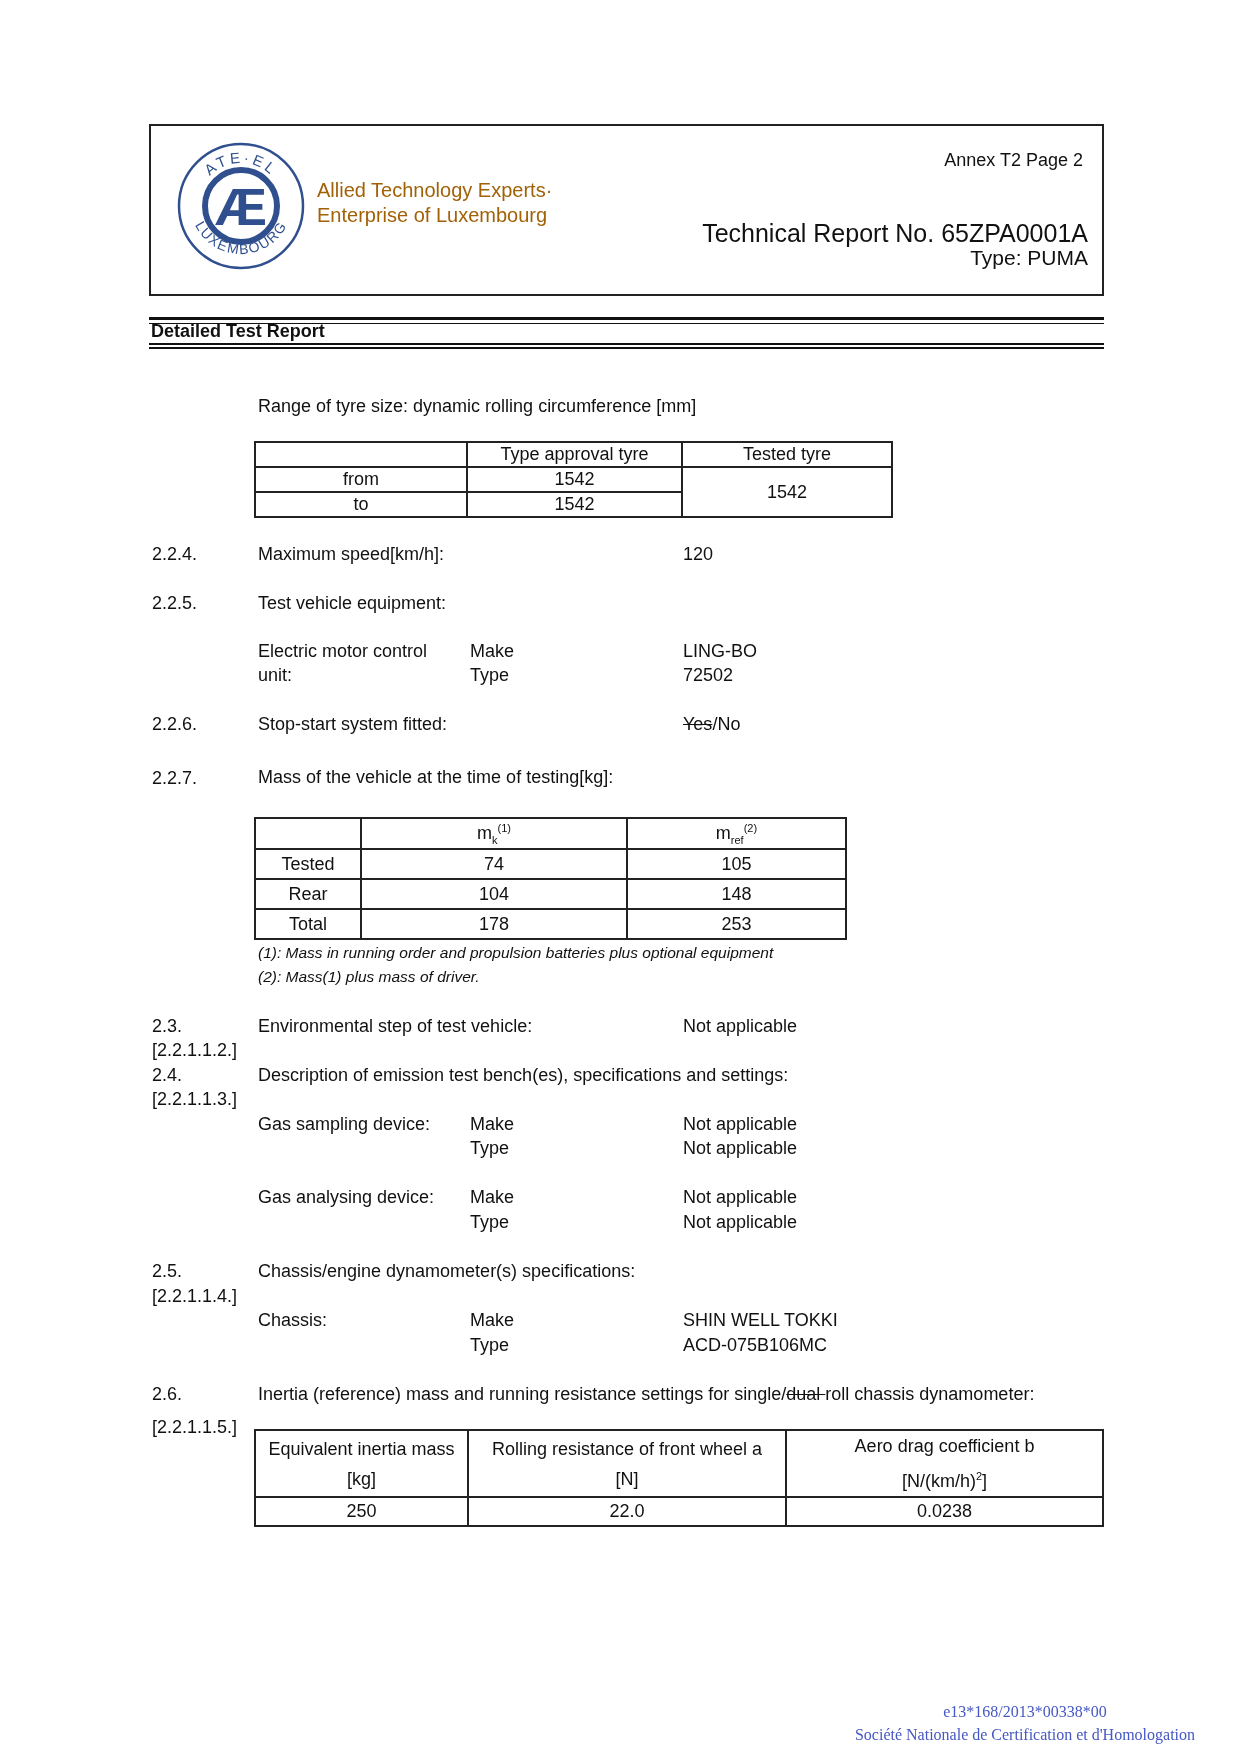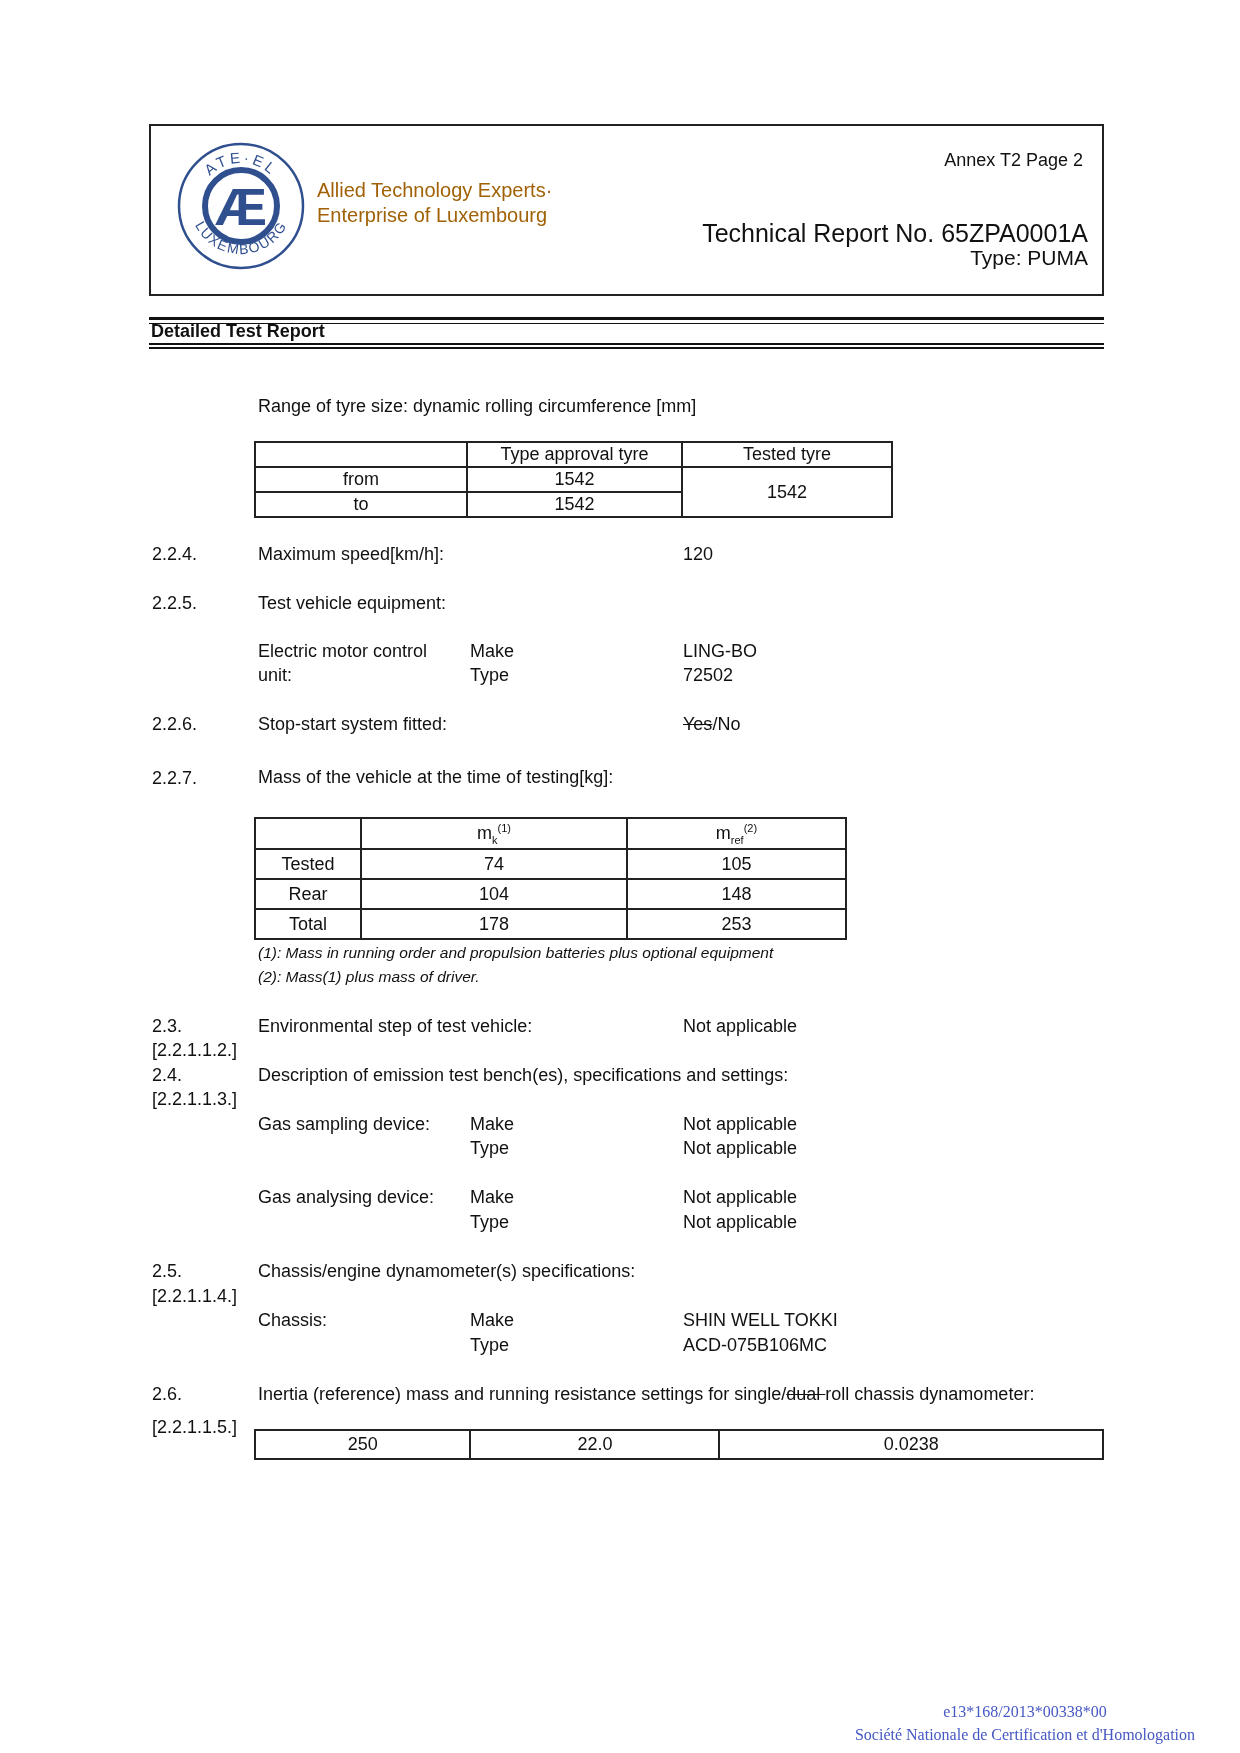--- a/index.html
+++ b/index.html
@@ -155,20 +155,34 @@
 <div class="abs t" style="left:683px; top:1309px;">SHIN WELL TOKKI</div>
 <div class="abs t" style="left:470px; top:1334px;">Type</div>
 <div class="abs t" style="left:683px; top:1334px;">ACD-075B106MC</div>
 
 <div class="abs t" style="left:152px; top:1383px;">2.6.</div>
 <div class="abs t" style="left:152px; top:1407px;margin-top:9px;">[2.2.1.1.5.]</div>
 <div class="abs t" style="left:258px; top:1383px;"><span>Inertia (reference) mass and running resistance settings for single/</span><span class="strike">dual </span><span>roll chassis dynamometer:</span></div>
 
 <table class="grid" style="left:254px; top:1429px; width:850px;">
   <tbody>
+      <tr style="height:60px;">
+    <td style="width:211px; line-height:30px;">
+          <div>Equivalent inertia mass</div>
+          <div>[kg]</div>
+        </td>
+    <td style="width:316px; line-height:30px;">
+          <div>Rolling resistance of front wheel  a</div>
+          <div>[N]</div>
+        </td>
+    <td style="line-height:30px;">
+          <div>Aero drag coefficient b</div>
+          <div><span>[N/(km/h)</span><sup>2</sup><span>]</span></div>
+        </td>
+  </tr>
   <tr style="height:29px;">
     <td>250</td>
     <td>22.0</td>
     <td>0.0238</td>
   </tr>
 </tbody>
   </table>
 
 <div class="footer" style="top:1703px;">e13*168/2013*00338*00</div>
 <div class="footer" style="top:1726px;">Société Nationale de Certification et d'Homologation</div>

